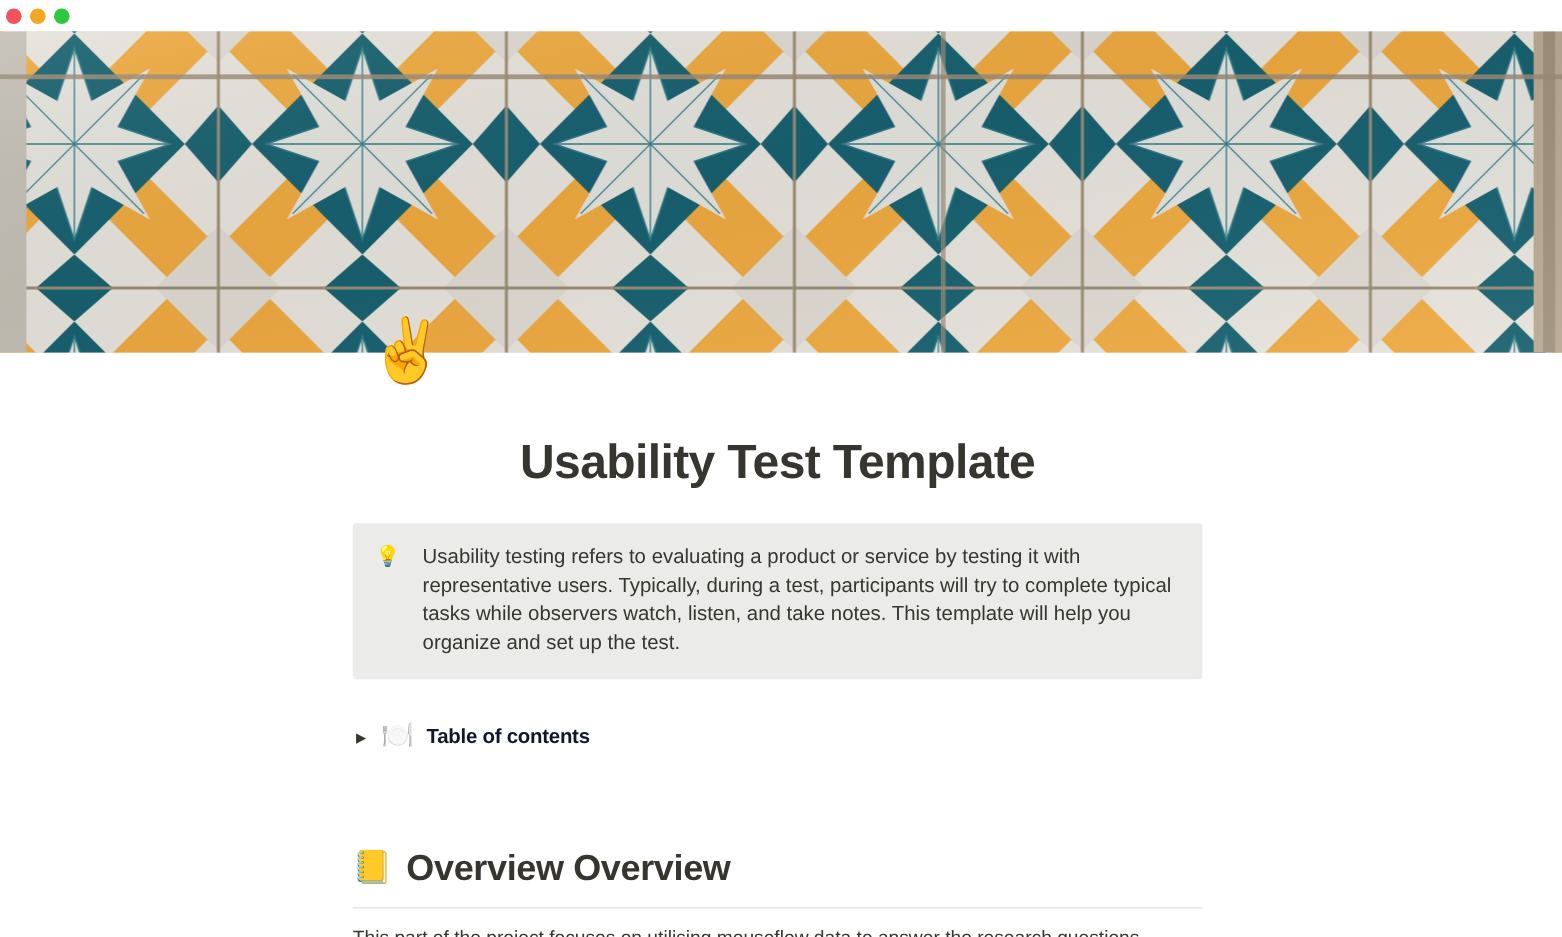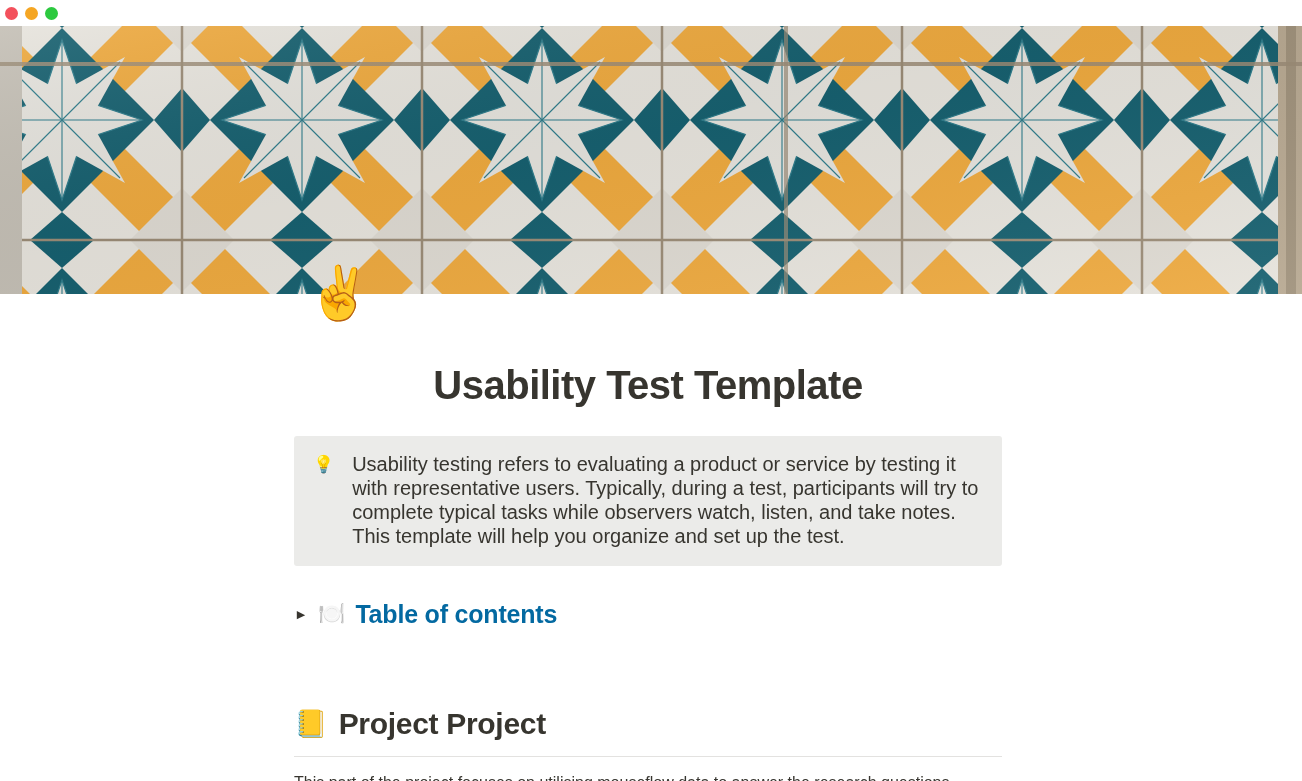--- a/index.html
+++ b/index.html
@@ -52,42 +52,42 @@
     border-radius:3px;
     padding:16px 16px 18px 19px;
     display:flex; gap:18px;
     width:708px;
   }
   .callout-icon {
     font-size:17px; line-height:24px; flex:0 0 auto;
     font-family:"DejaVu Sans", sans-serif;
   }
   .callout-text {
-    font-size:20px; line-height:24px; color:#37352f;
+    font-size:17px; line-height:24px; color:#37352f;
     flex:1 1 auto;
   }
 
   
   .toggle-row {
     margin-top:31px;
     display:flex; align-items:center; gap:10px;
     height:34px;
   }
   .toggle-arrow {
     width:14px; height:14px; flex:0 0 auto;
     display:flex; align-items:center; justify-content:center;
     color:#37352f; font-size:11px;
   }
   .toggle-emoji {
     font-size:22px; line-height:30px;
     font-family:"DejaVu Sans", sans-serif;
   }
   .toggle-label {
-    font-size:25px; line-height:32px; font-weight:bold;
-    color:#0369a1; letter-spacing:-0.2px;
+    font-size:17px; line-height:32px; font-weight:bold;
+    color:#0f172a; letter-spacing:-0.2px;
   }
 
   
   .section-head {
     margin-top:74px;
     display:flex; align-items:center; gap:11px;
   }
   .section-emoji {
     font-size:27px; line-height:38px;
     font-family:"DejaVu Sans", sans-serif;
@@ -208,20 +208,20 @@
     </div>
 
     <div class="toggle-row">
       <span class="toggle-arrow">▶</span>
       <span class="toggle-emoji">🍽️</span>
       <span class="toggle-label">Table of contents</span>
     </div>
 
     <div class="section-head">
       <span class="section-emoji">📒</span>
-      <span class="section-title">Project Project</span>
+      <span class="section-title">Overview Overview</span>
     </div>
     <div class="divider"></div>
 
     <p class="body-text"><span>This part of the project focuses on </span><span class="spell">utilising</span><span> </span><span class="spell">mouseflow</span><span> data to answer the research questions</span></p>
 
   </div>
 </div>
 
 </body></html>

